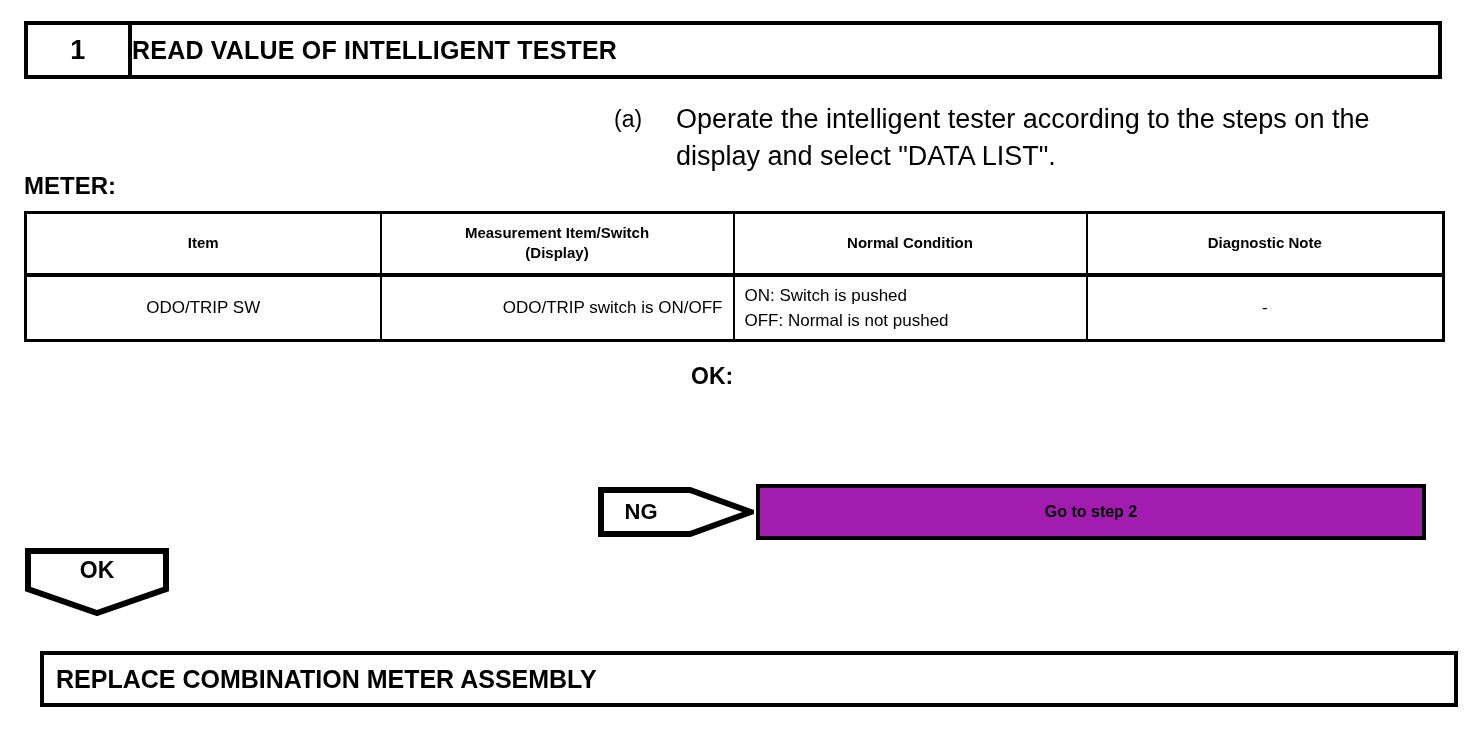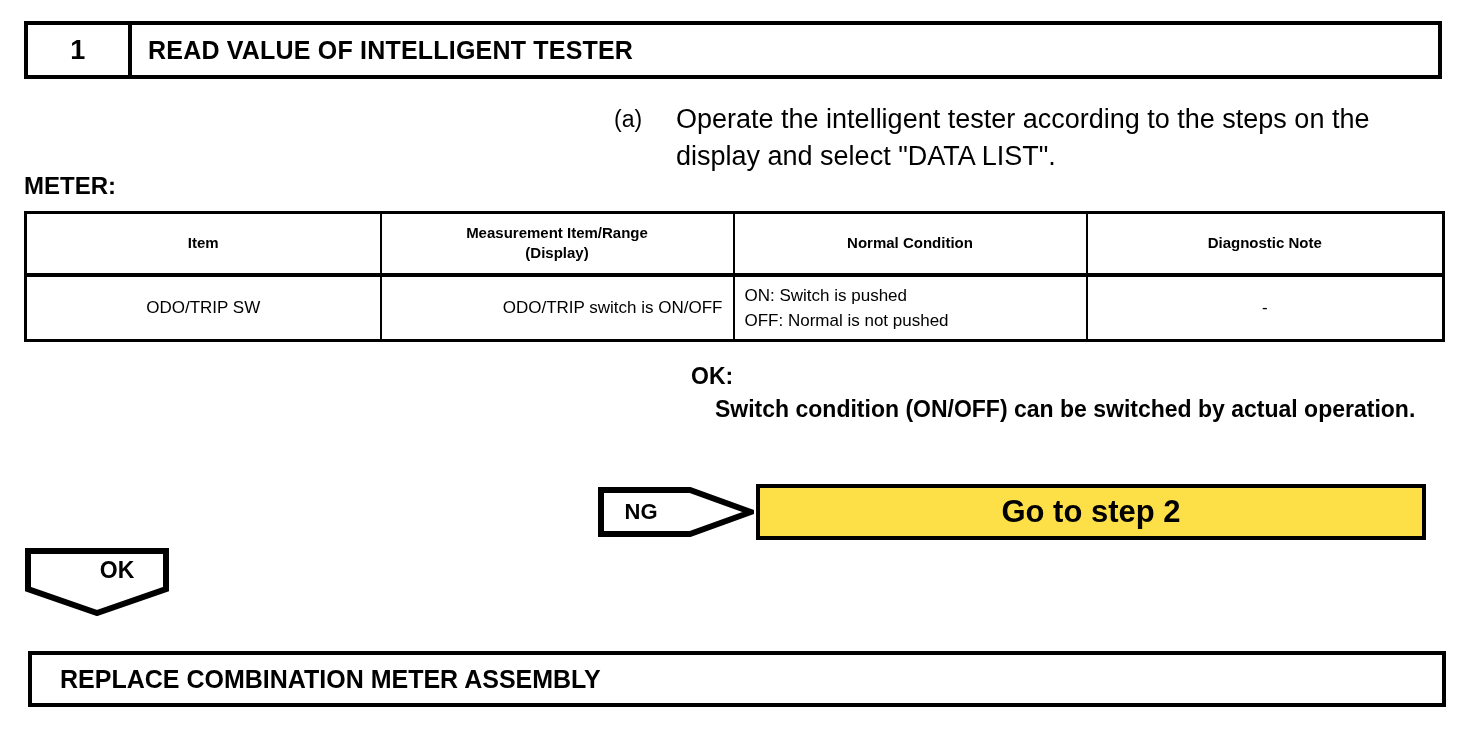--- a/index.html
+++ b/index.html
@@ -32,21 +32,20 @@
     align-items: center;
     justify-content: center;
     font-size: 27px;
     font-weight: bold;
     letter-spacing: 0.5px;
   }
   .step-title {
     flex: 1;
     display: flex;
     align-items: center;
-    padding-left: 16px;
     font-size: 25px;
     font-weight: bold;
     letter-spacing: 0.2px;
   }
 
   
   .proc-block {
     position: absolute;
     left: 614px; top: 101px;
     width: 820px;
@@ -156,53 +155,52 @@
     font-weight: bold;
   }
   .goto-box {
     position: absolute;
     left: 158px; top: 0;
     width: 670px; height: 56px;
     border: 4px solid #000;
     display: flex;
     align-items: center;
     justify-content: center;
-    font-size: 31px;
-    font-weight: bold;
-    background: #fde047;
+    font-size: 16px;
+    font-weight: bold;
+    background: #a21caf;
   }
 
   
   .ok-arrow {
     position: absolute;
     left: 25px; top: 548px;
     width: 144px; height: 68px;
   }
   .ok-arrow svg { display: block; }
   .ok-arrow .ok-arrow-text {
     position: absolute;
     left: 0; top: 2px;
     width: 144px; height: 40px;
     display: flex;
     align-items: center;
     justify-content: center;
     font-size: 23px;
     font-weight: bold;
-    margin-left: 20px;
   }
 
   
   .final-box {
     position: absolute;
-    left: 28px; top: 651px;
+    left: 40px; top: 651px;
     width: 1418px; height: 56px;
     border: 4px solid #000;
     display: flex;
     align-items: center;
-    padding-left: 28px;
+    padding-left: 12px;
     font-size: 25px;
     font-weight: bold;
     background: #fff;
   }
 </style>
 </head>
 <body>
 
 <div class="step-header">
   <div class="step-num">1</div>
@@ -220,21 +218,21 @@
   <colgroup>
     <col class="c1">
       <col class="c2">
       <col class="c3">
       <col class="c4">
   </colgroup>
   <thead>
     <tr>
       <th>Item</th>
       <th>
-        <span class="hdr-sub">Measurement Item/Range</span>
+        <span class="hdr-sub">Measurement Item/Switch</span>
         <span class="hdr-sub">(Display)</span>
       </th>
       <th>Normal Condition</th>
       <th>Diagnostic Note</th>
     </tr>
   </thead>
   <tbody>
     <tr>
       <td class="cell-item">ODO/TRIP SW</td>
       <td class="cell-range">ODO/TRIP switch is ON/OFF</td>
@@ -242,21 +240,20 @@
         <div>ON: Switch is pushed</div>
         <div>OFF: Normal is not pushed</div>
       </td>
       <td class="cell-note">-</td>
     </tr>
   </tbody>
 </table>
 
 <div class="ok-block">
   <div class="ok-label">OK:</div>
-  <div class="ok-text">Switch condition (ON/OFF) can be switched by actual operation.</div>
 </div>
 
 <div class="ng-row">
   <div class="ng-arrow">
     <svg width="156" height="50" viewBox="0 0 156 50" aria-hidden="true">
       <polygon points="3,3 92,3 153,25 92,47 3,47" fill="#ffffff" stroke="#000000" stroke-width="6" stroke-linejoin="miter"></polygon>
     </svg>
     <div class="ng-text">NG</div>
   </div>
   <div class="goto-box">

